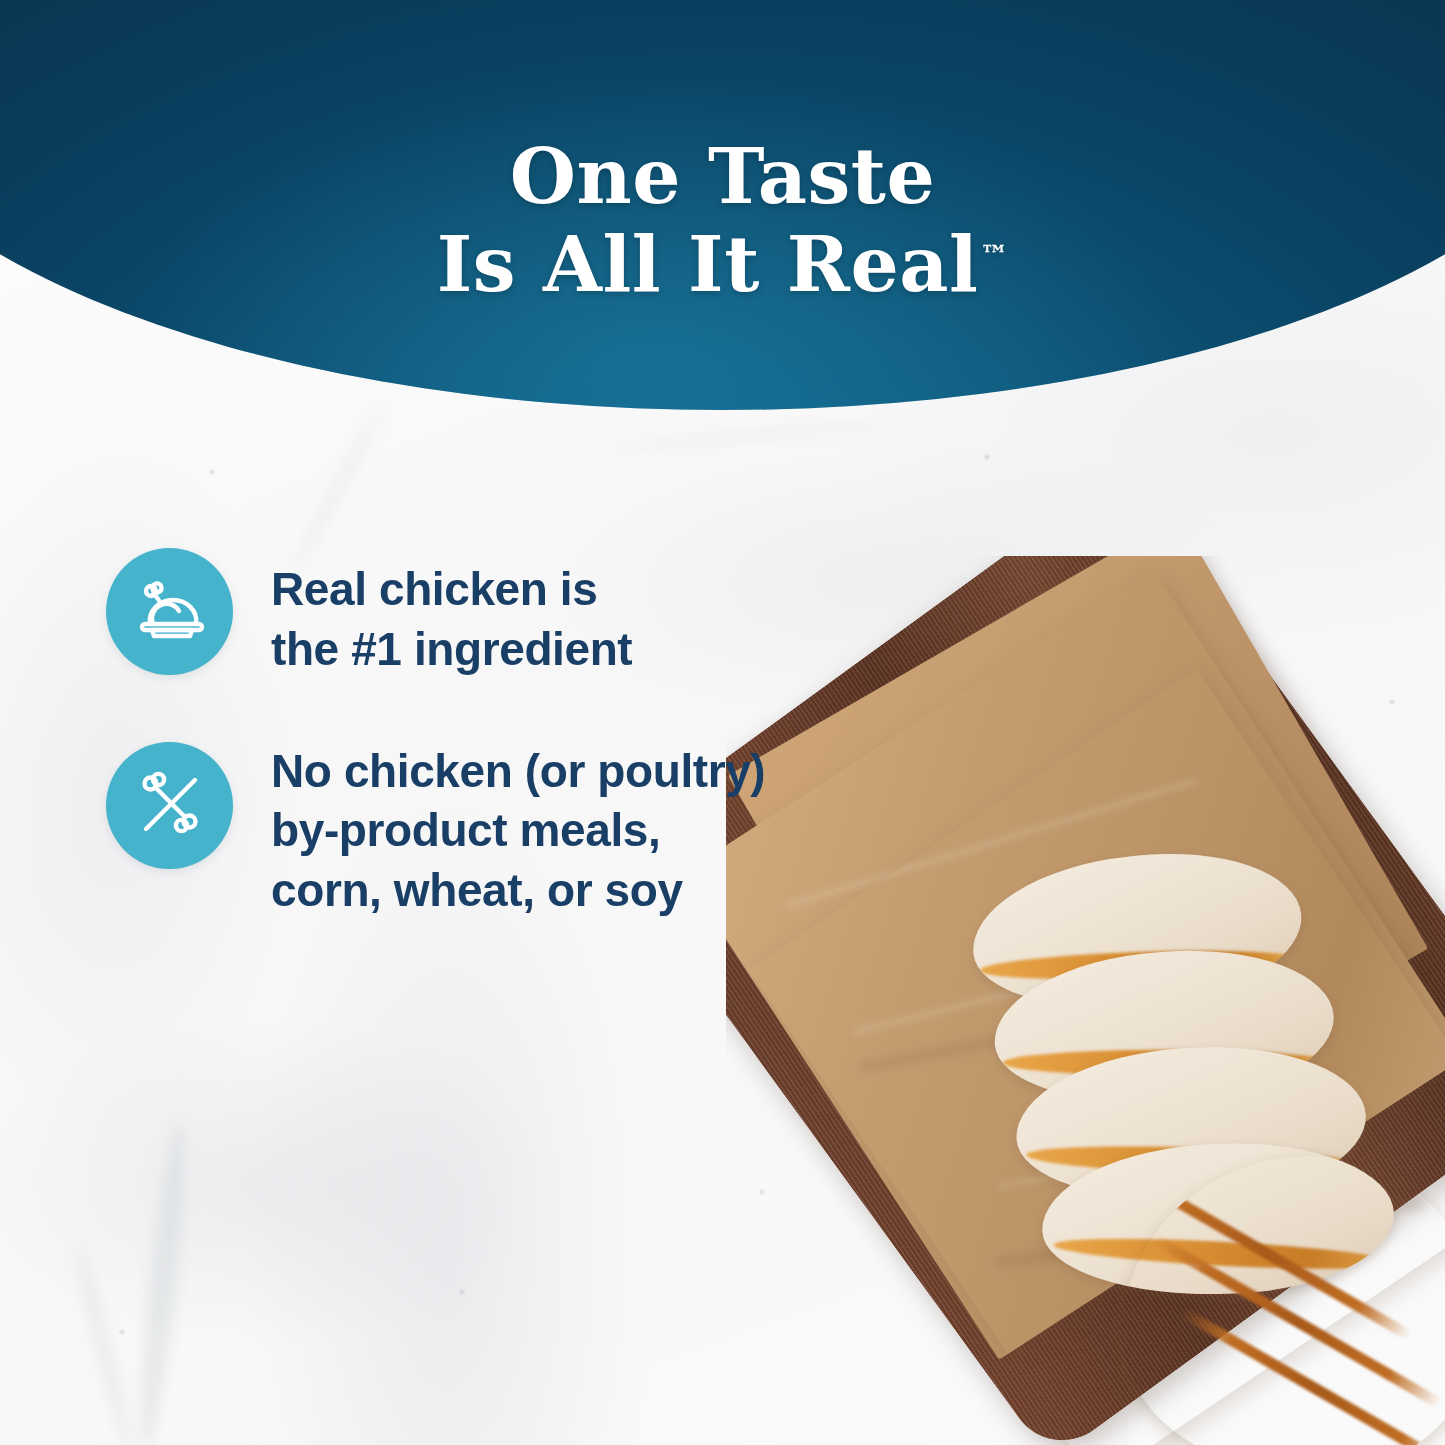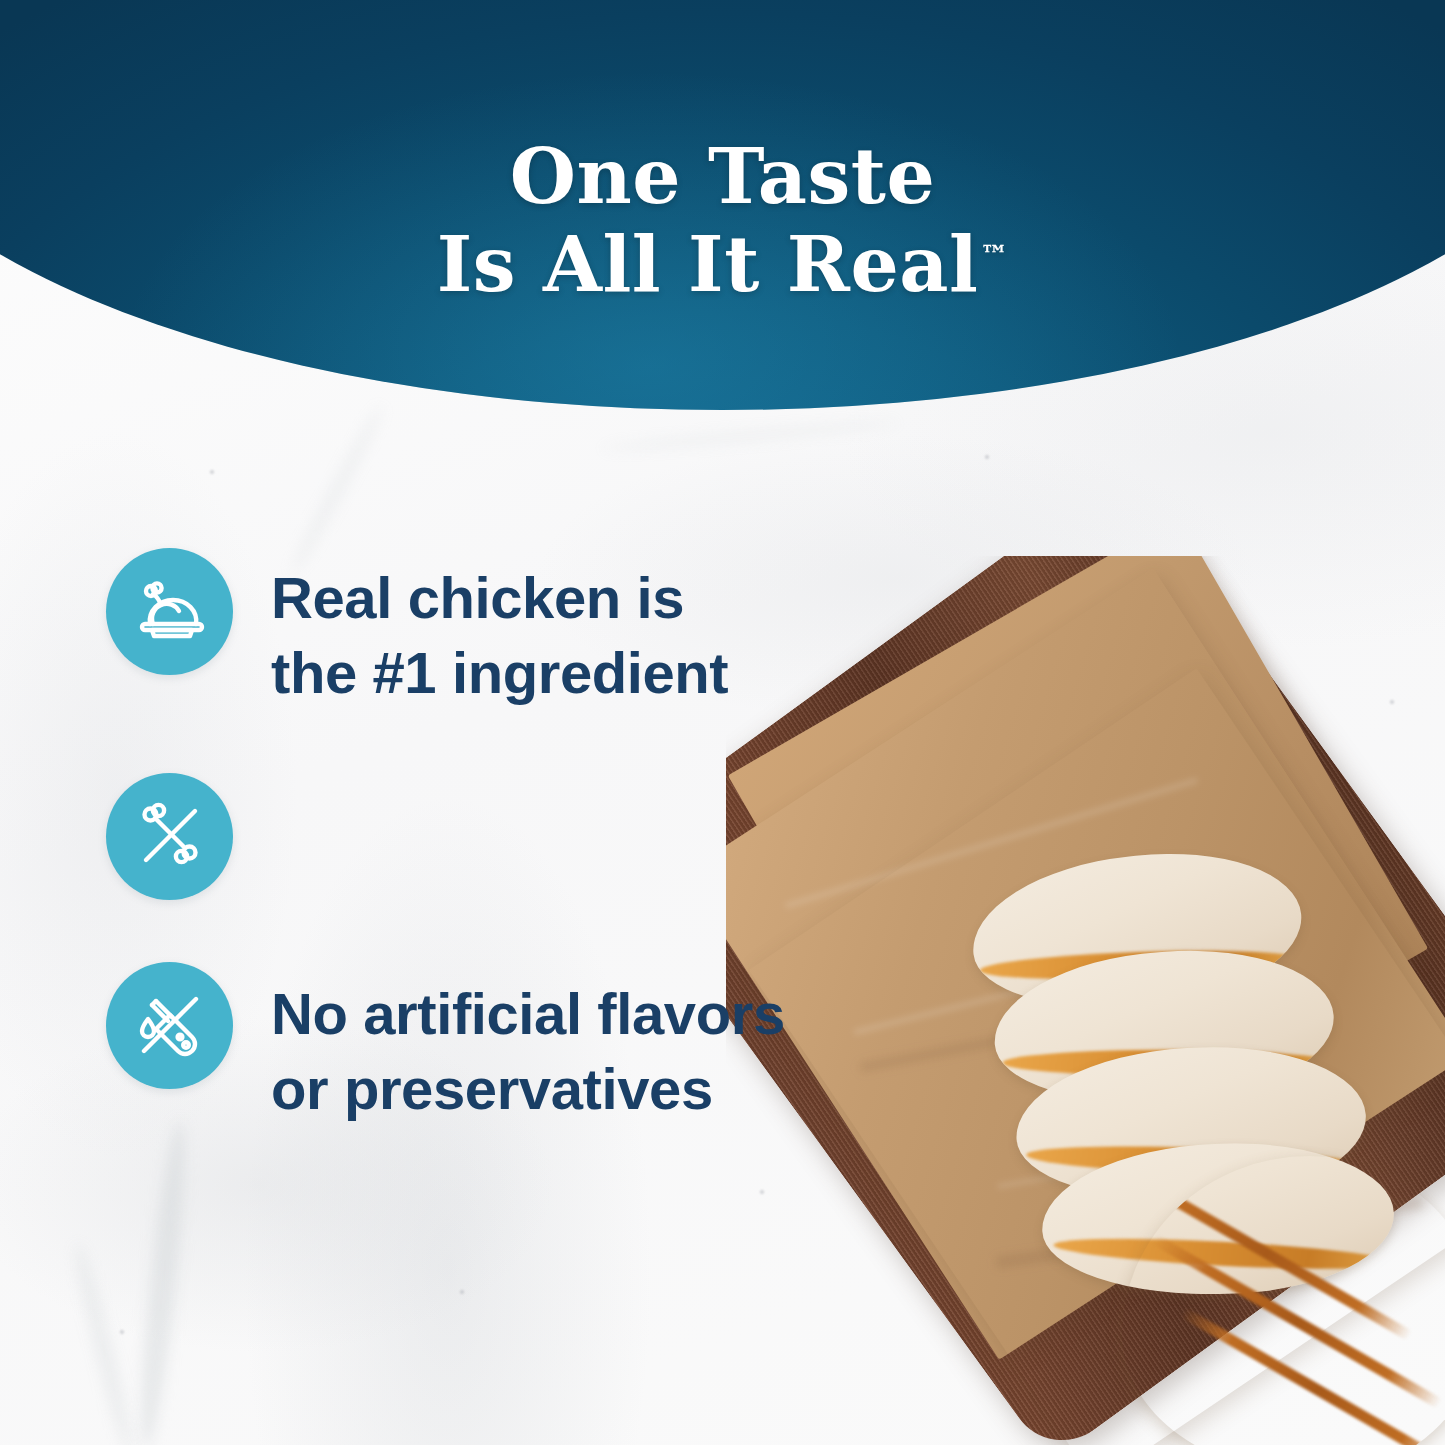--- a/index.html
+++ b/index.html
@@ -232,21 +232,21 @@
     display: flex;
     align-items: center;
     justify-content: center;
     box-shadow: 0 3px 8px rgba(120,140,150,0.18);
   }
   .icon-circle svg { display: block; }
 
   .bullet-text {
     margin-left: 38px;
     color: #1a3f66;
-    font-size: 58px;
+    font-size: 46px;
     font-weight: bold;
     line-height: 1.30;
     letter-spacing: -0.4px;
     padding-top: 6px;
     white-space: pre-line;
   }
   .bullet-1 .bullet-text { padding-top: 12px; }
   .bullet-2 .bullet-text { padding-top: 0px; }
   .bullet-3 .bullet-text { padding-top: 14px; }
 </style>
@@ -337,34 +337,21 @@
       <div class="icon-circle">
         <svg width="84" height="84" viewBox="0 0 84 84" fill="none" stroke="#ffffff" stroke-width="4.4" stroke-linecap="round" stroke-linejoin="round">
           <path d="M27 24 L57 54"></path>
           <circle cx="22.5" cy="20.5" r="6"></circle>
           <circle cx="30.5" cy="16.5" r="5.6"></circle>
           <circle cx="61.5" cy="58.5" r="6"></circle>
           <circle cx="53.5" cy="62.5" r="5.6"></circle>
           <path d="M18 66 L67 17"></path>
         </svg>
       </div>
-    </div>
-
-    <div class="bullet bullet-3">
-      <div class="icon-circle">
-        <svg width="84" height="84" viewBox="0 0 84 84" fill="none" stroke="#ffffff" stroke-width="4.4" stroke-linecap="round" stroke-linejoin="round">
-          <path d="M28 18 L44 34"></path>
-          <path d="M24 22 L40 38"></path>
-          <path d="M28 18 L24 22"></path>
-          <path d="M42 32 L64 54 C68 58 68 64 64 68 C60 72 54 72 50 68 L28 46 Z"></path>
-          <circle cx="52" cy="54" r="2.4"></circle>
-          <circle cx="58" cy="62" r="2.8"></circle>
-          <path d="M20 36 C20 36 14 44 14 48 C14 51.3 16.7 54 20 54 C23.3 54 26 51.3 26 48 C26 44 20 36 20 36 Z"></path>
-          <path d="M16 68 L68 16"></path>
-        </svg>
-      </div>
-      <div class="bullet-text">No artificial flavors
-or preservatives</div>
-    </div>
+      <div class="bullet-text">No chicken (or poultry)
+by-product meals,
+corn, wheat, or soy</div>
+    </div>
+
 
   </div>
 
 </div>
 
 </body></html>

